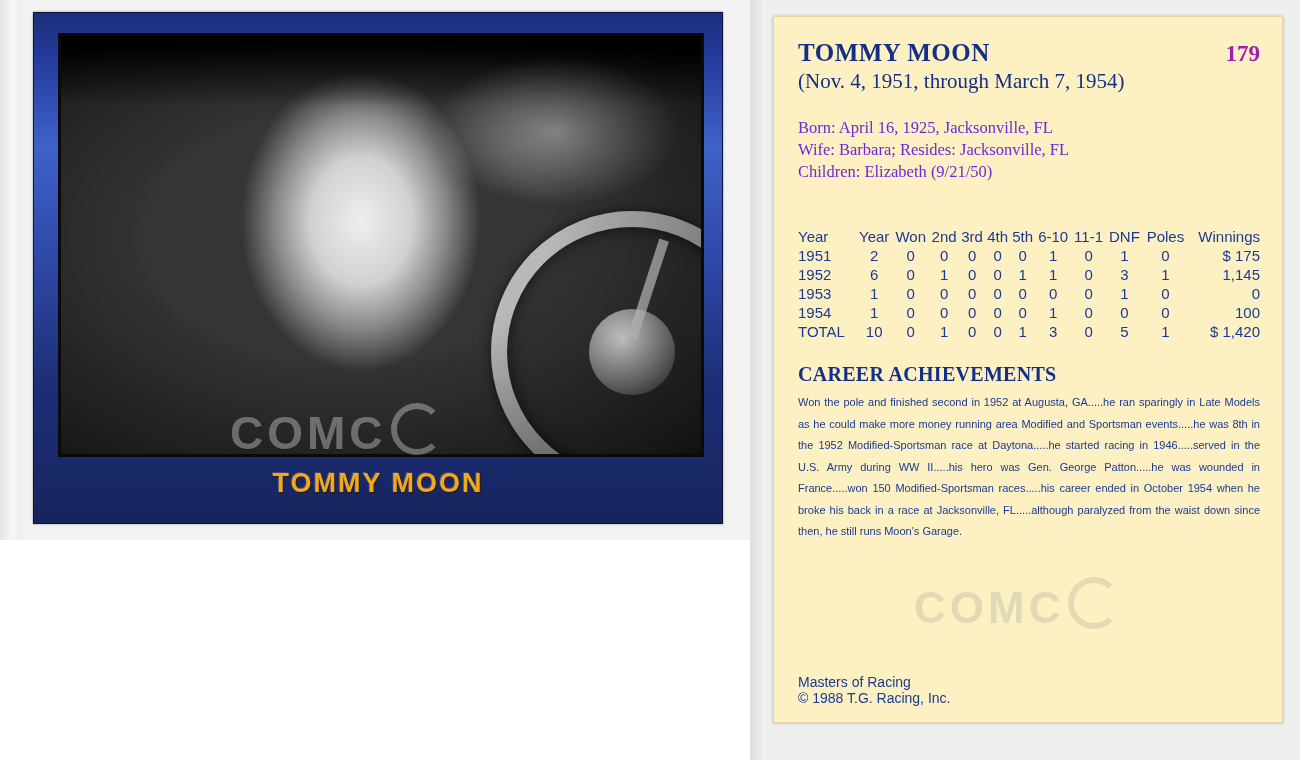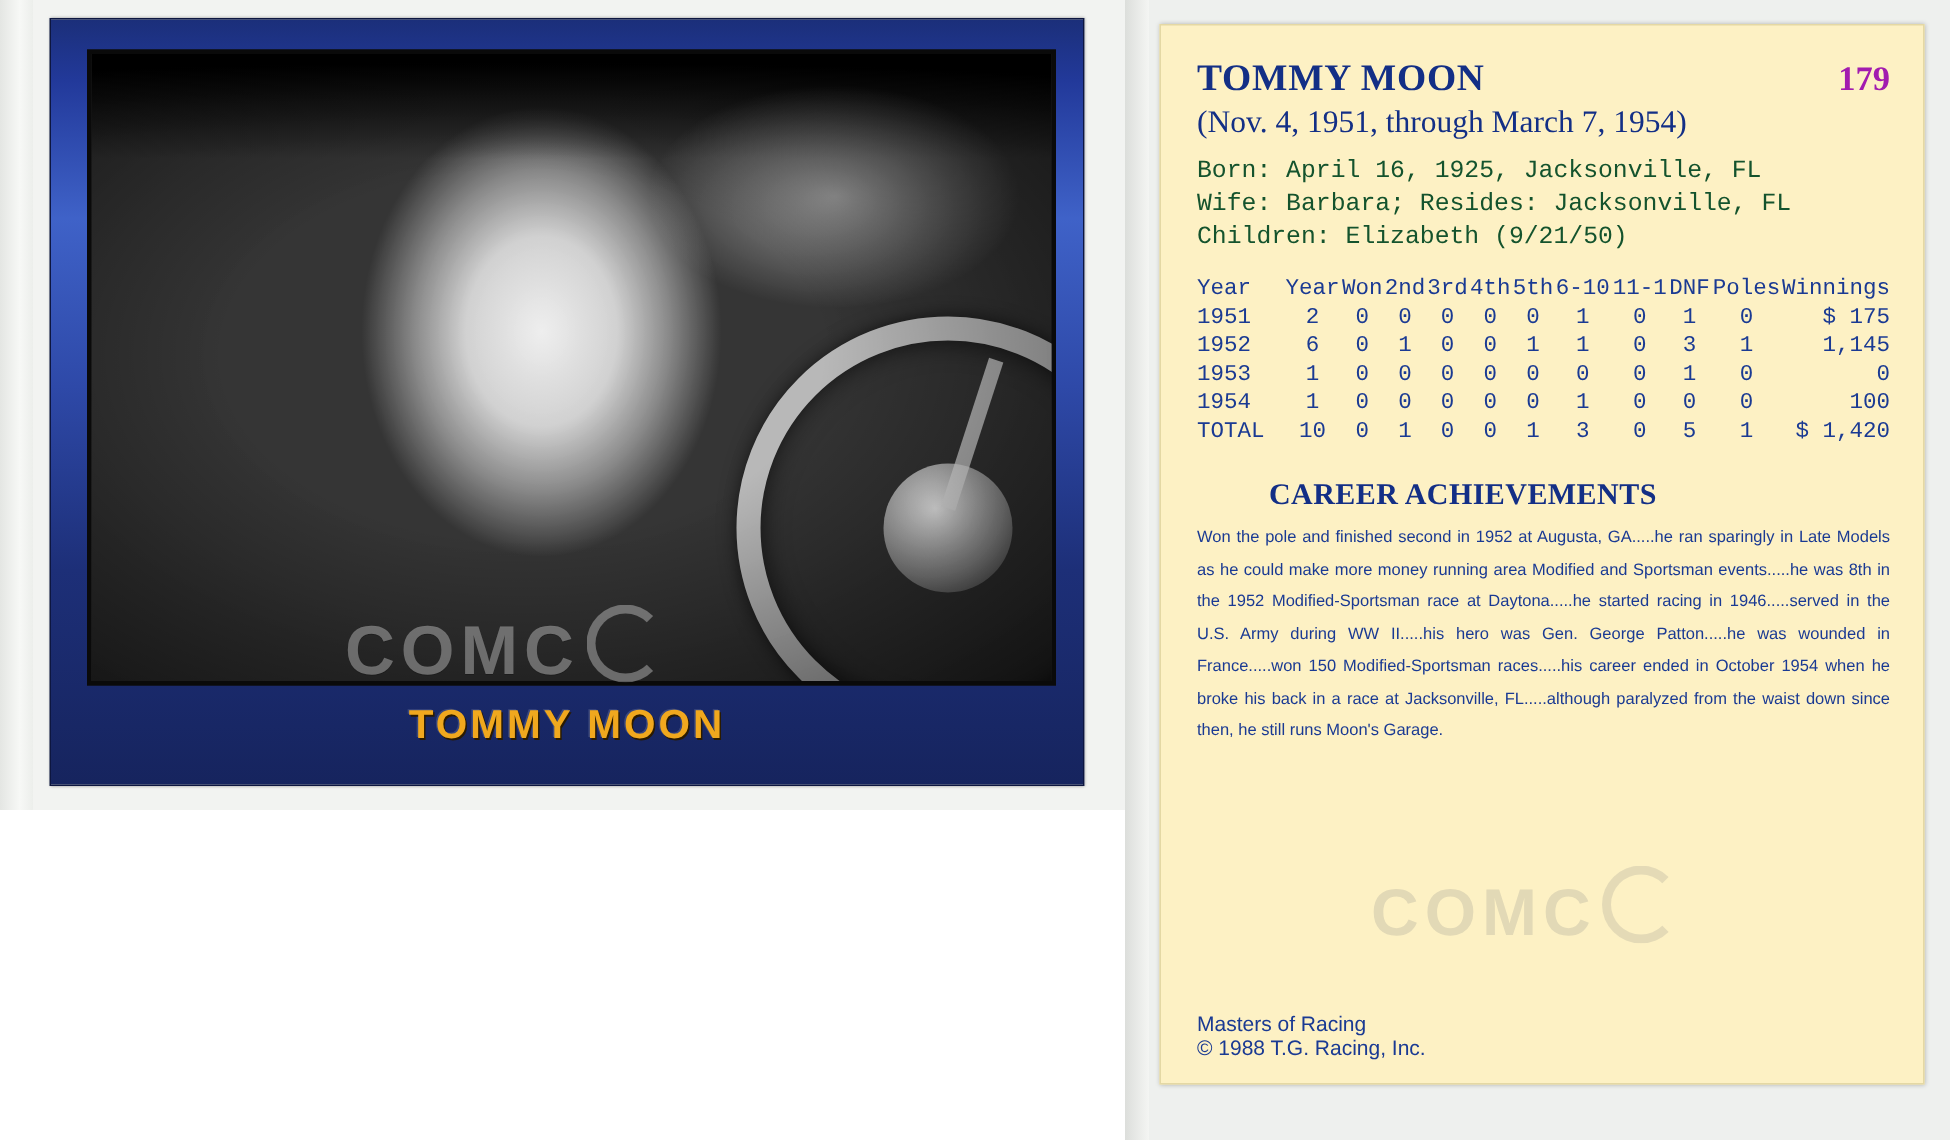--- a/index.html
+++ b/index.html
@@ -174,29 +174,29 @@
     font-size: 23px;
     color: #a21caf;
   }
   .date-range {
     font-family: "Liberation Serif", serif;
     font-size: 21px;
     color: #132f86;
     margin-top: 2px;
   }
   .bio {
-    margin-top: 9px;
-    font-family: Liberation Mono, monospace;
+    margin-top: 23px;
+    font-family: Liberation Serif, serif;
     font-size: 16.5px;
     line-height: 22px;
-    color: #14532d;
+    color: #6d28d9;
   }
   .stats {
-    margin-top: 14px;
-    font-family: Liberation Mono, monospace;
+    margin-top: 44px;
+    font-family: Liberation Sans, sans-serif;
     font-size: 15px;
     color: #1a3a93;
     width: 100%;
     border-collapse: collapse;
   }
   .stats td, .stats th {
     padding: 1px 0;
     text-align: center;
     font-weight: normal;
     white-space: nowrap;
@@ -205,21 +205,20 @@
   .stats .col-year { text-align: left; width: 58px; }
   .stats .col-win  { text-align: right; width: 72px; }
   .stats tr.total td { }
   .sect-title {
     margin-top: 22px;
     font-family: "Liberation Serif", serif;
     font-weight: bold;
     font-size: 20px;
     letter-spacing: .3px;
     color: #132f86;
-    margin-left: 48px;
   }
   .body-text {
     margin-top: 6px;
     font-family: "Liberation Sans", sans-serif;
     font-size: 11px;
     line-height: 21.5px;
     color: #1a3a93;
     text-align: justify;
   }
   .footer {

